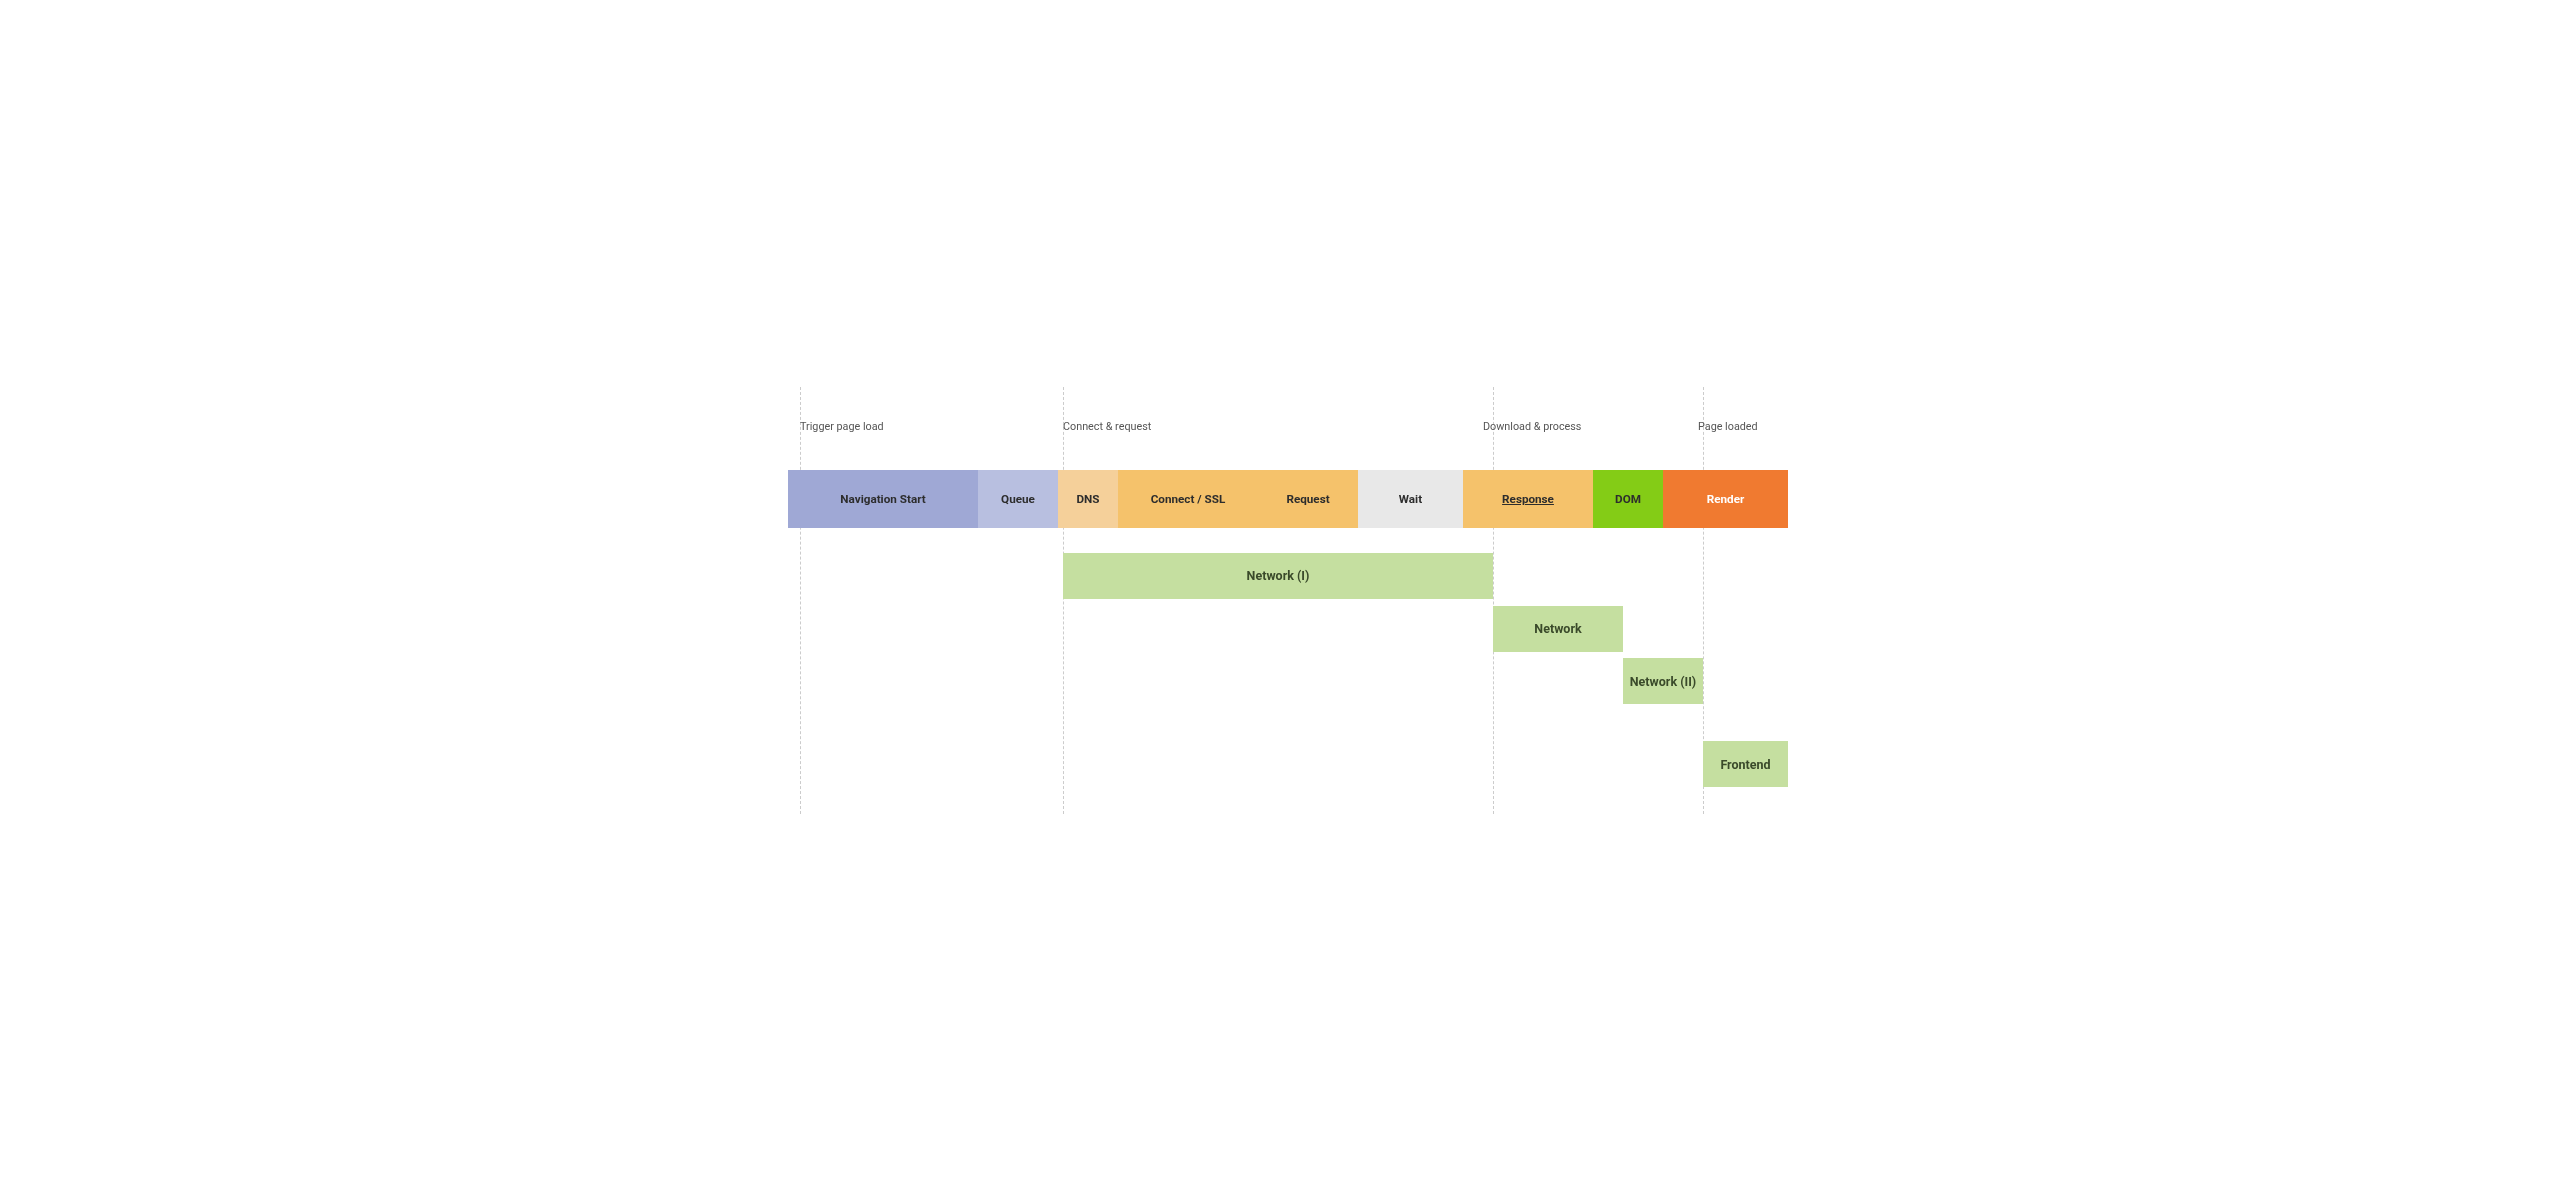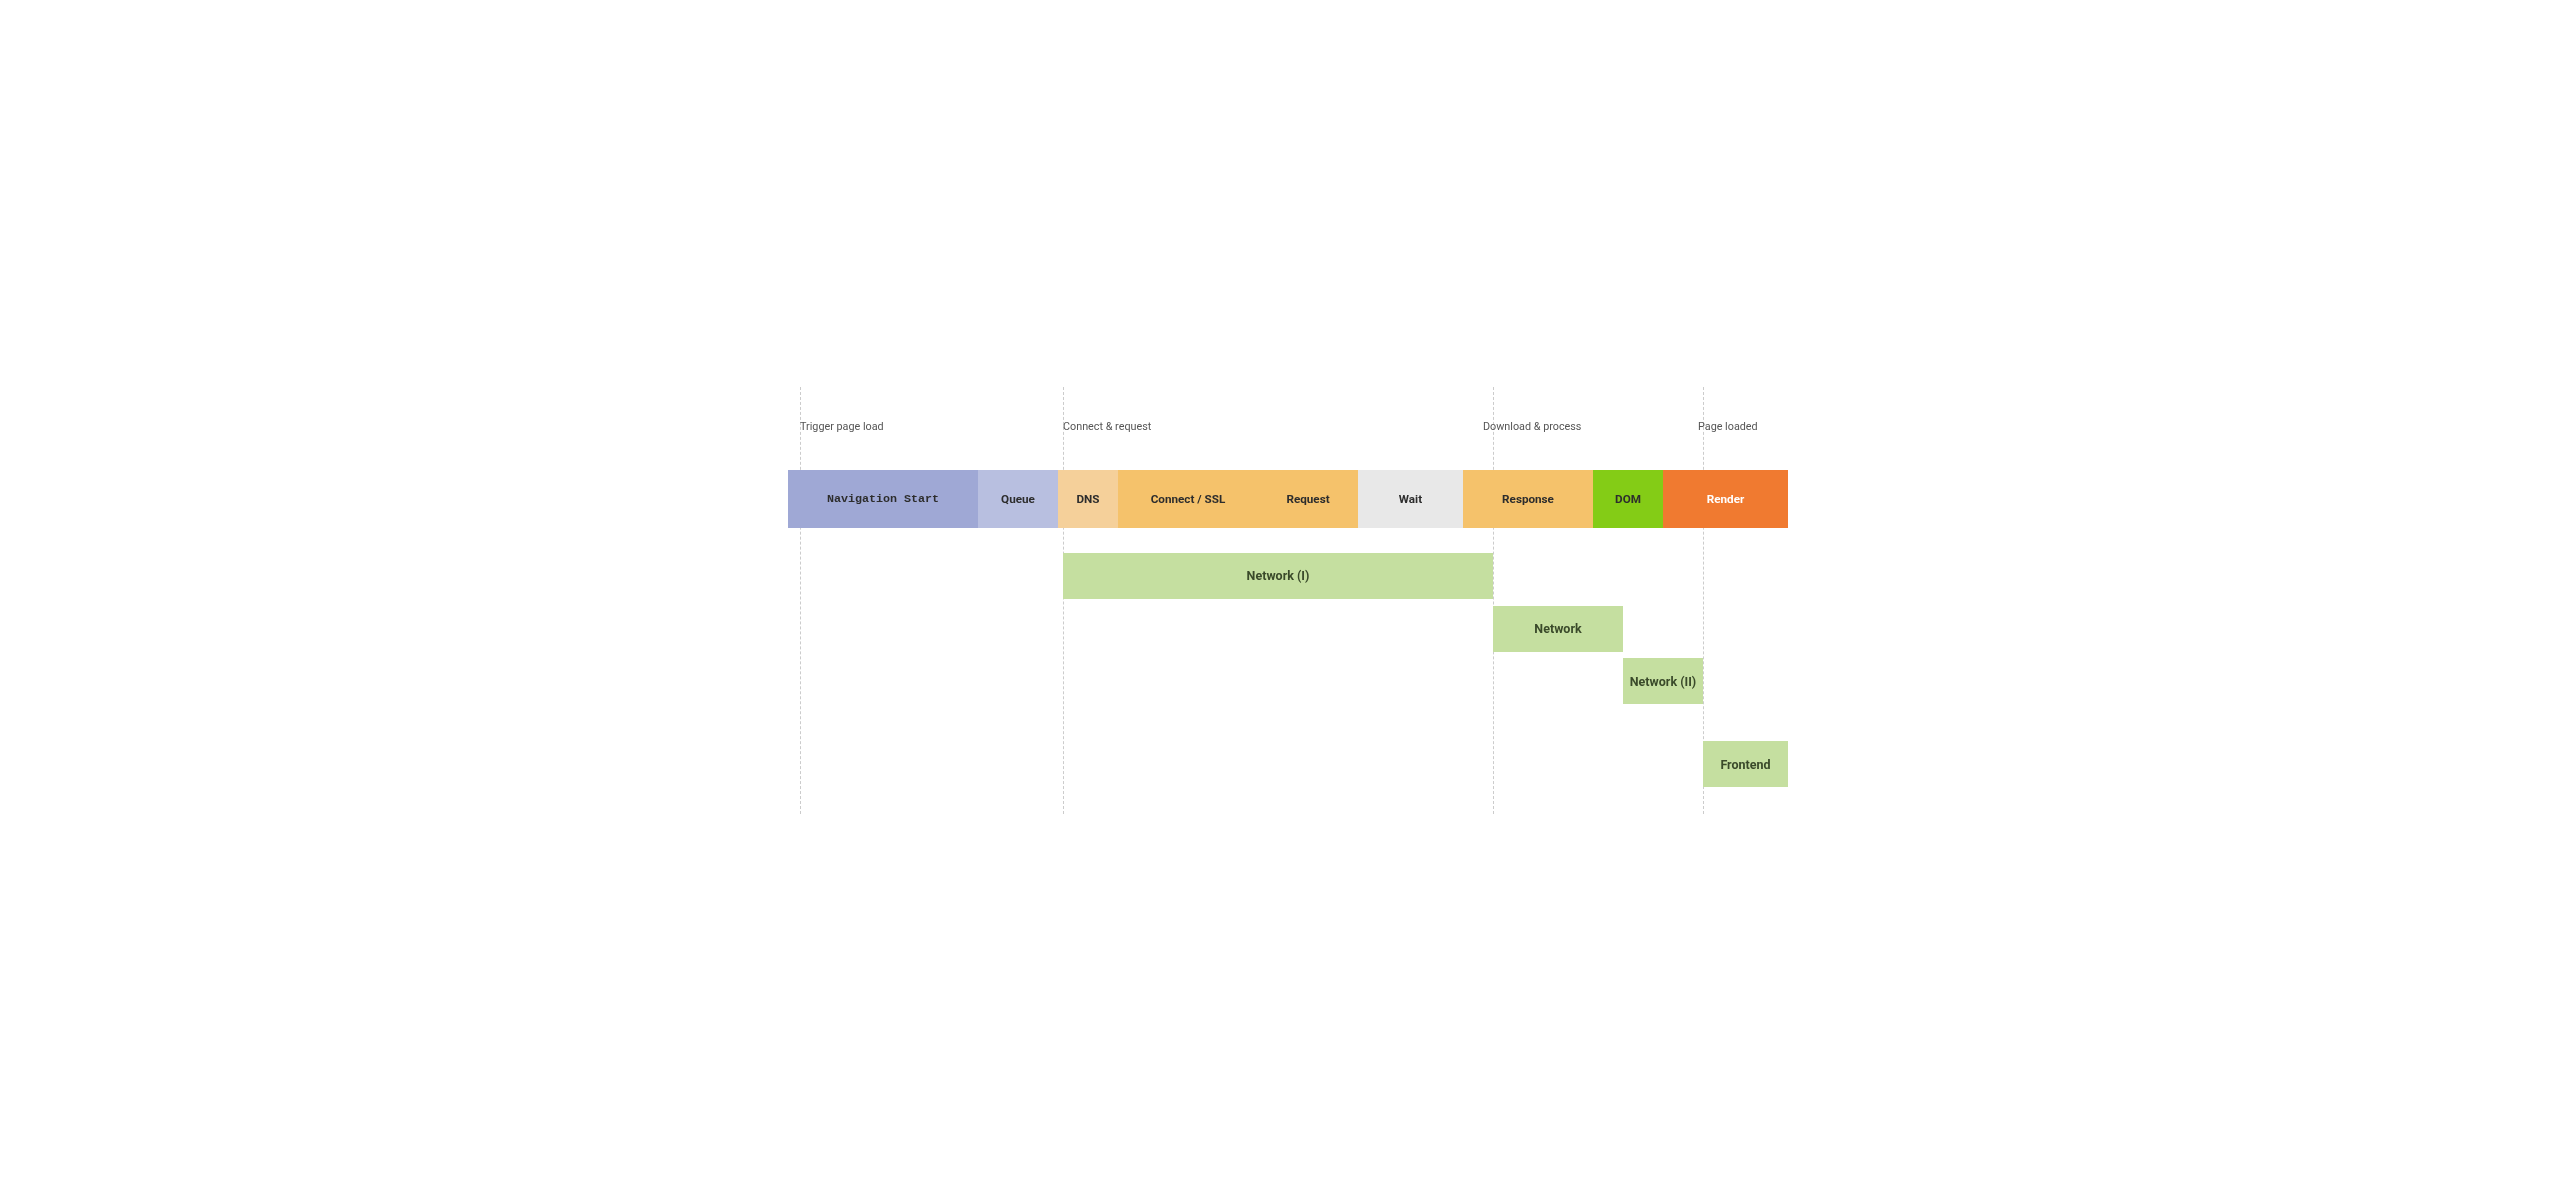--- a/index.html
+++ b/index.html
@@ -94,27 +94,27 @@
       display: flex;
       align-items: center;
       justify-content: center;
       font-weight: 700;
       font-size: 12.5px;
       color: #3a4a2a;
       border-radius: 0;
     }
 
     
-    .color-nav-start { background-color: #9fa8d5; font-family: Liberation Mono, monospace; }
+    .color-nav-start { background-color: #9fa8d5; }
     .color-queue { background-color: #b8bfe0; }
     .color-dns { background-color: #f5d09a; }
     .color-connect { background-color: #f5c26b; }
     .color-request { background-color: #f5c26b; }
     .color-wait { background-color: #e8e8e8; }
-    .color-response { background-color: #f5c26b; }
+    .color-response { background-color: #f5c26b; text-decoration: underline; }
     .color-dom { background-color: #84cc16; }
     .color-render { background-color: #f07a30; text-align: center; }
 
     .color-green-light { background-color: #c5dfa0; }
   </style>
 </head>
 <body>
 
 <div class="diagram-container">
 

